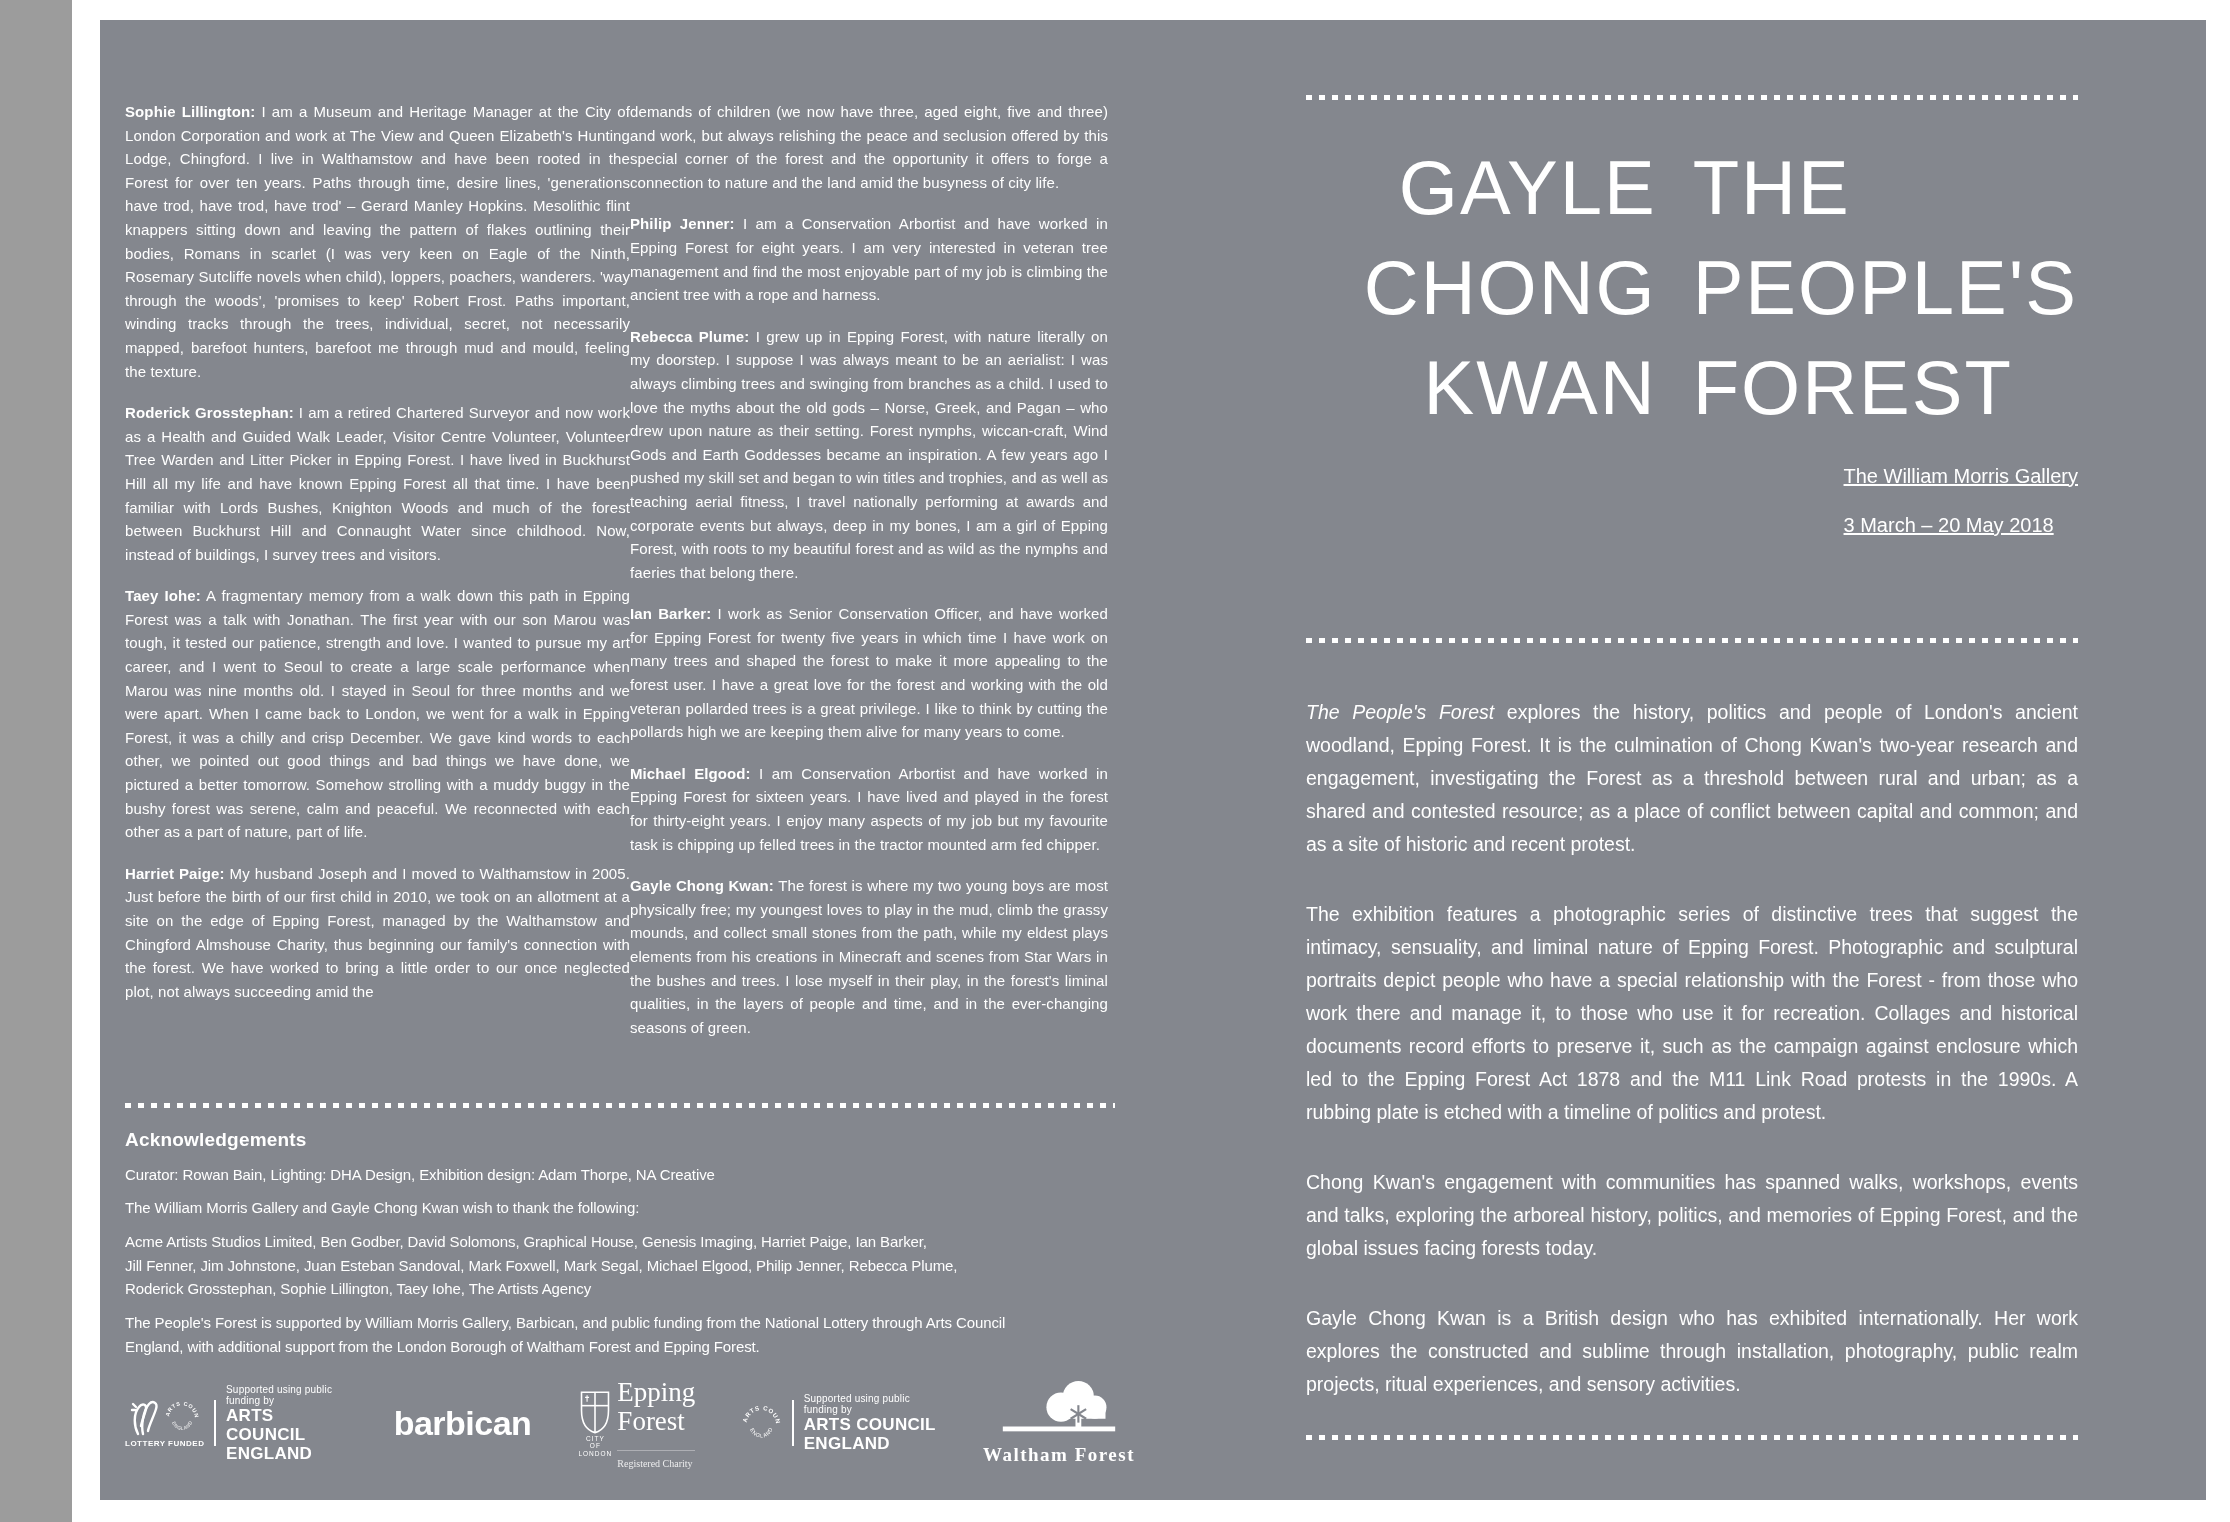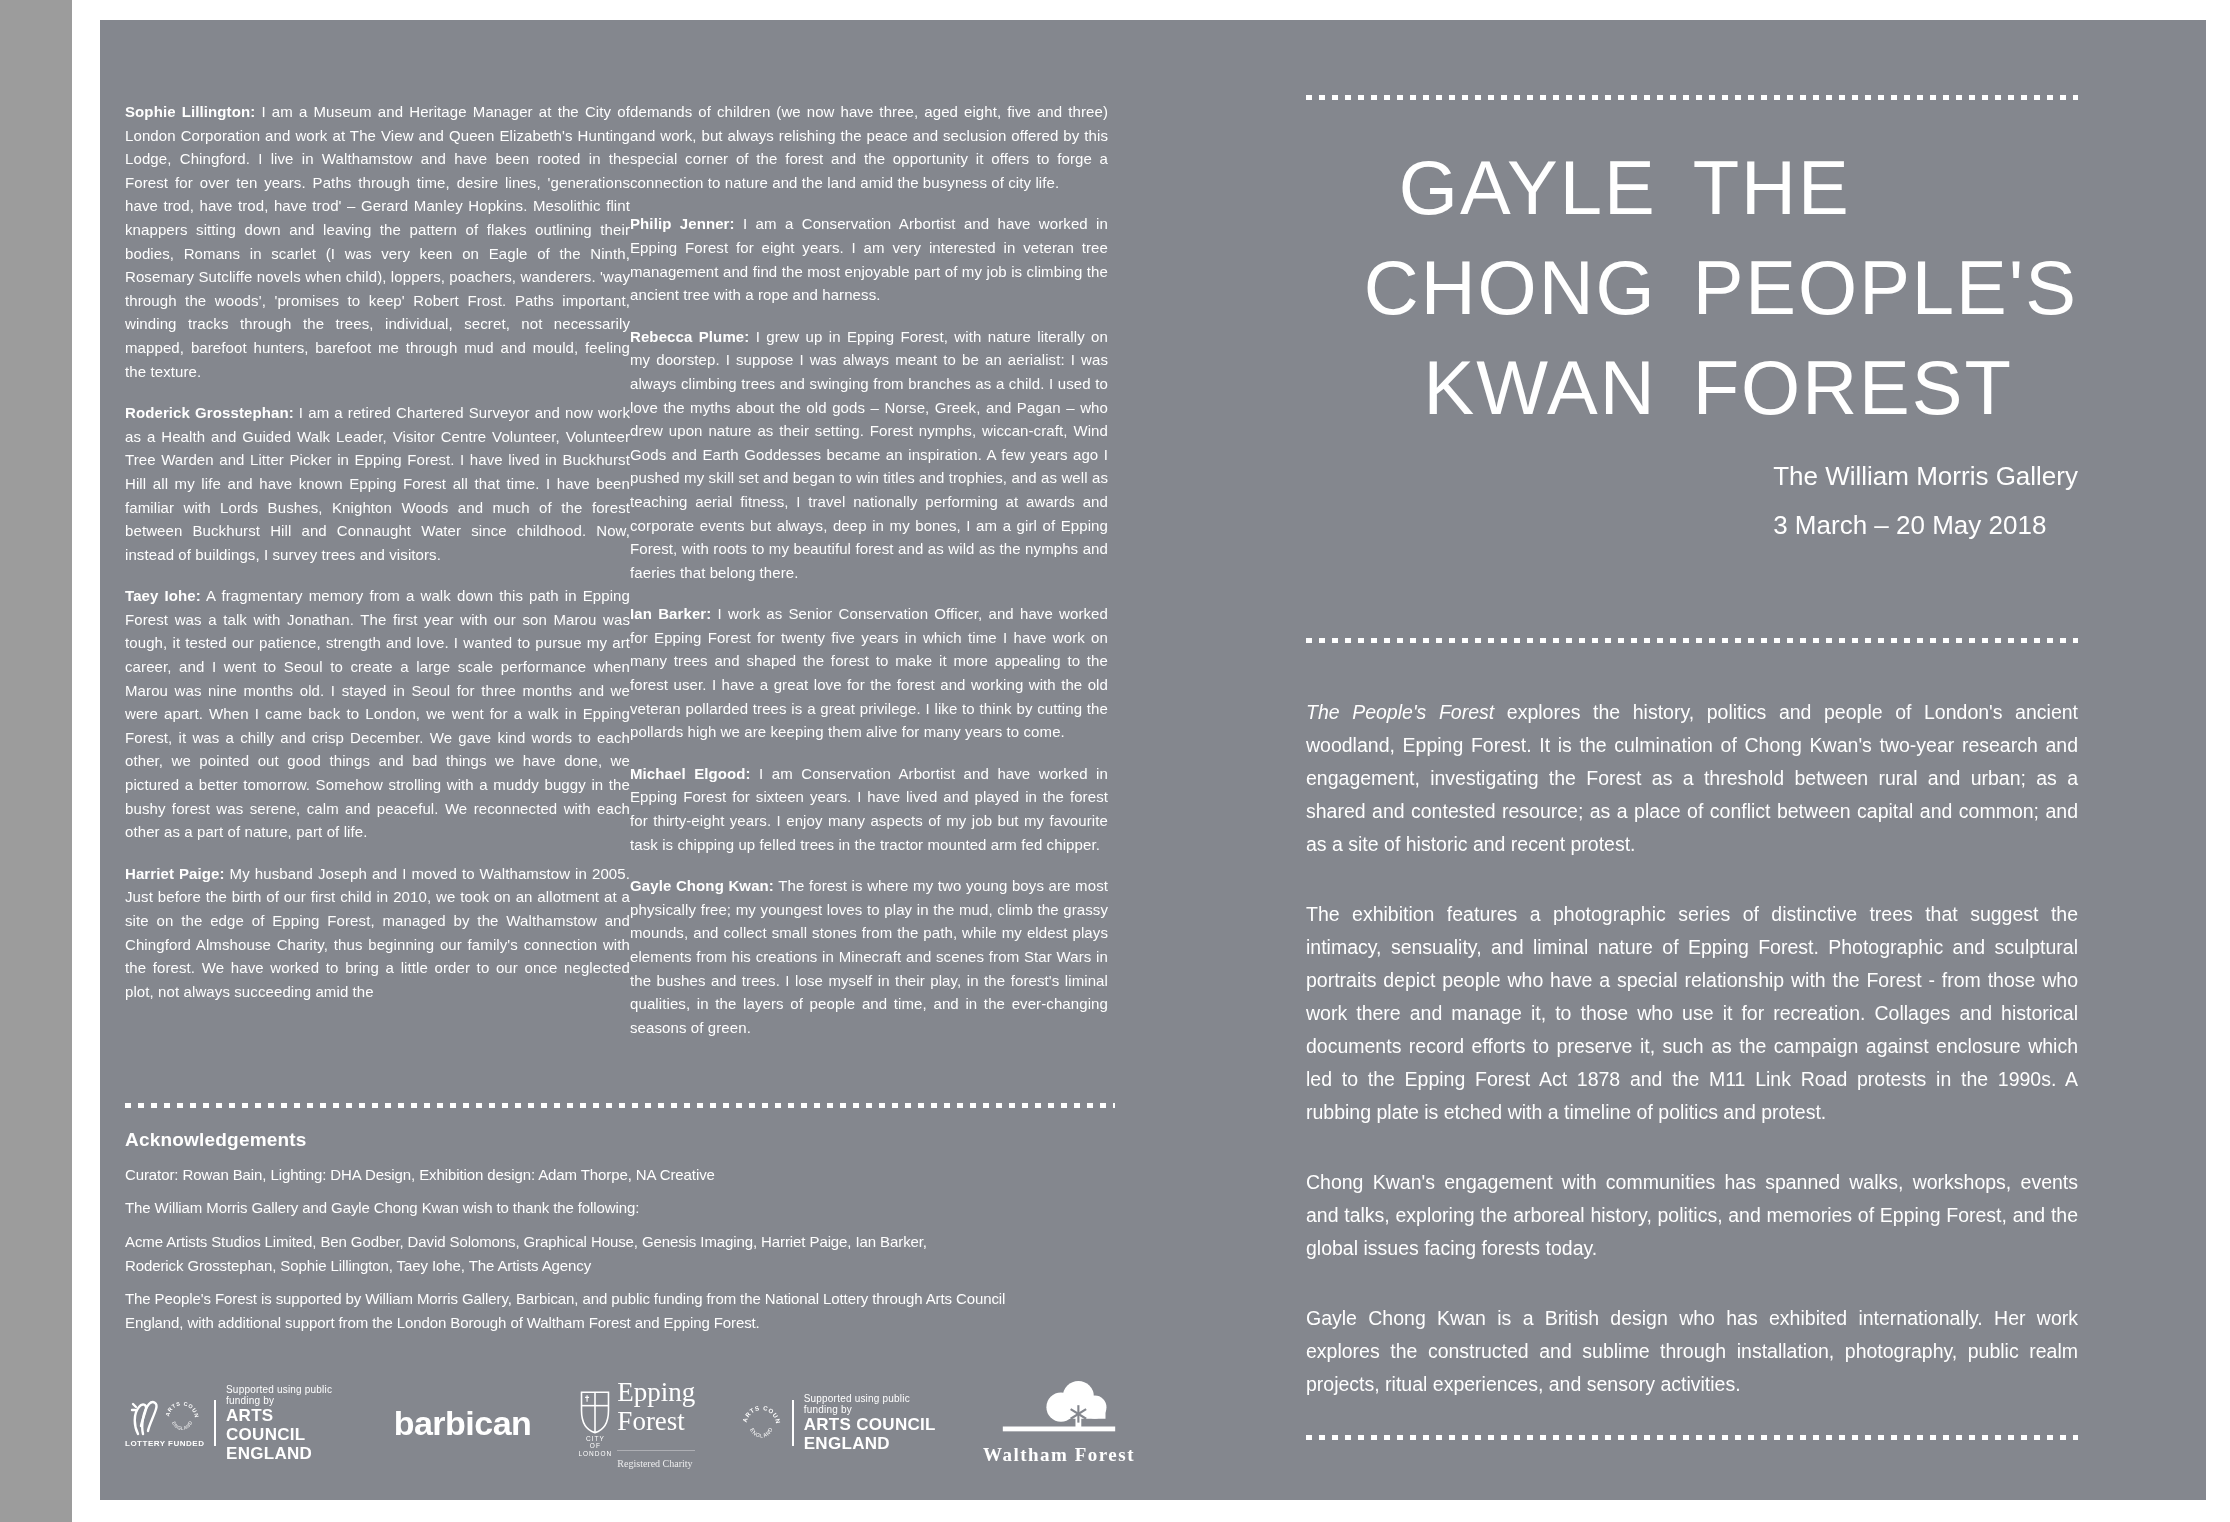--- a/index.html
+++ b/index.html
@@ -52,21 +52,21 @@
   .right{position:absolute;left:1206px;top:0;width:772px;height:1480px;}
   .dotted-r1{position:absolute;top:75px;left:0;width:100%;}
   .dotted-r2{position:absolute;top:618px;left:0;width:100%;}
   .dotted-r3{position:absolute;top:1415px;left:0;width:100%;}
   .title-grid{position:absolute;top:118px;left:0;right:0;display:flex;gap:36px;}
   .t-left{width:352px;text-align:right;}
   .t-right{flex:1;text-align:left;}
   .t-line{font-size:76px;line-height:100px;font-weight:300;letter-spacing:2px;white-space:nowrap;}
   .subtitle{position:absolute;top:432px;right:0;left:0;text-align:right;}
   .sub-inner{display:inline-block;text-align:left;}
-  .sub-line{font-size:26px;line-height:49px;font-weight:300;}
+  .sub-line{font-size:20px;line-height:49px;font-weight:300;text-decoration:underline;}
   .intro{position:absolute;top:676px;left:0;width:772px;}
   .intro p{font-size:19.5px;line-height:33px;margin:0 0 37px;text-align:justify;}
   .intro em{font-style:italic;}
 </style>
 </head>
 <body>
 
 <div class="edge-strip"></div>
 
 <div class="panel">
@@ -87,20 +87,21 @@
     <p class="bio"><strong>Gayle Chong Kwan:</strong><span> The forest is where my two young boys are most physically free; my youngest loves to play in the mud, climb the grassy mounds, and collect small stones from the path, while my eldest plays elements from his creations in Minecraft and scenes from Star Wars in the bushes and trees. I lose myself in their play, in the forest's liminal qualities, in the layers of people and time, and in the ever-changing seasons of green.</span></p>
   </div>
 
   <div class="ack">
     <div class="dotted"></div>
     <div class="heading">Acknowledgements</div>
     <div class="line">Curator: Rowan Bain, Lighting: DHA Design, Exhibition design: Adam Thorpe, NA Creative</div>
     <div class="line">The William Morris Gallery and Gayle Chong Kwan wish to thank the following:</div>
     <div class="names">
       <div>Acme Artists Studios Limited, Ben Godber, David Solomons, Graphical House, Genesis Imaging, Harriet Paige, Ian Barker,</div>
+      <div>Jill Fenner, Jim Johnstone, Juan Esteban Sandoval, Mark Foxwell, Mark Segal, Michael Elgood, Philip Jenner, Rebecca Plume,</div>
       <div>Roderick Grosstephan, Sophie Lillington, Taey Iohe, The Artists Agency</div>
     </div>
     <div class="support">
       <div>The People's Forest is supported by William Morris Gallery, Barbican, and public funding from the National Lottery through Arts Council</div>
       <div>England, with additional support from the London Borough of Waltham Forest and Epping Forest.</div>
     </div>
   </div>
 
   <div class="logos">
 

